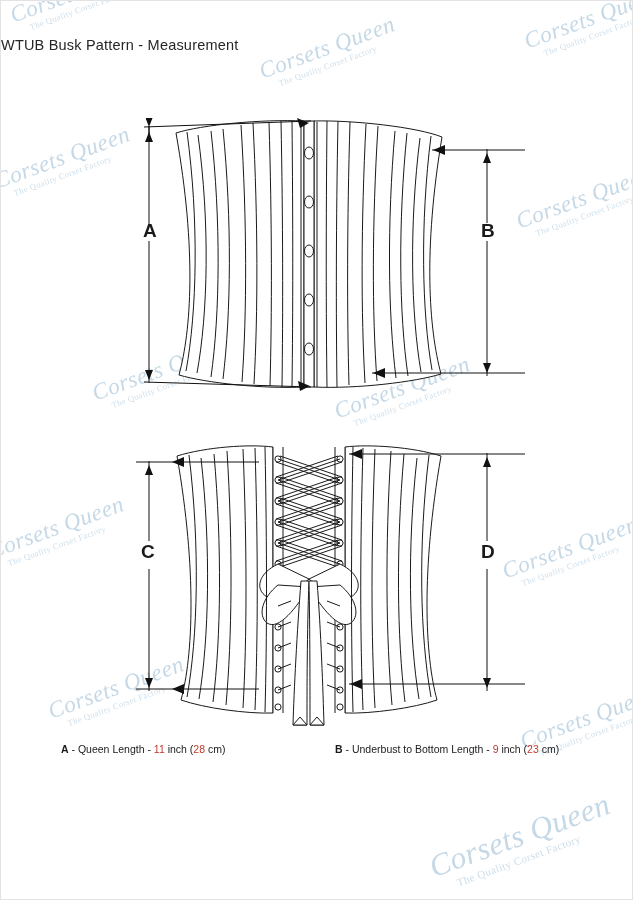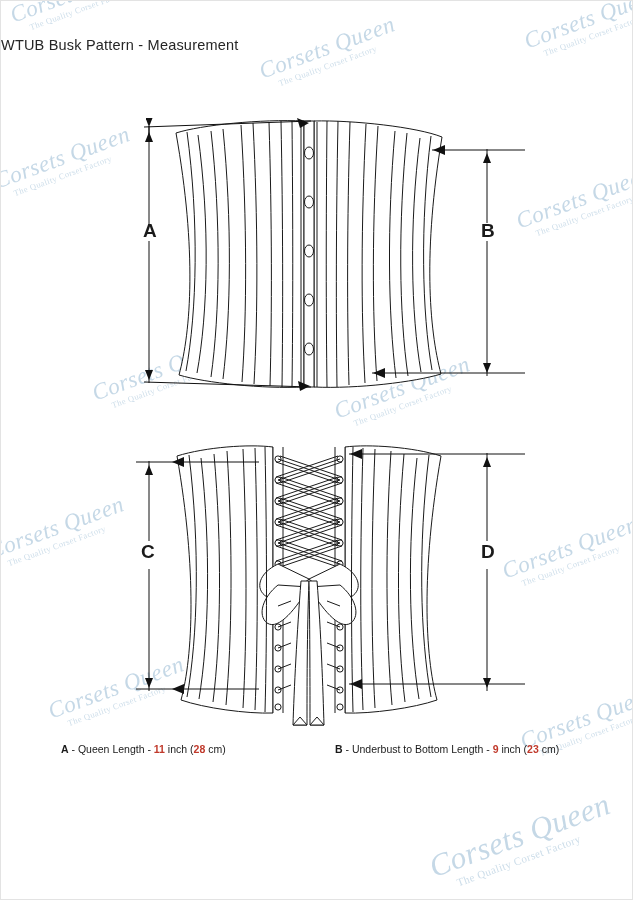--- a/index.html
+++ b/index.html
@@ -86,21 +86,21 @@
   }
   .legend-row {
     display: flex;
     margin-bottom: 16px;
   }
   .legend-cell {
     width: 50%;
     box-sizing: border-box;
   }
   .legend-cell.right { padding-left: 14px; }
-  .val { color: #c0392b; font-weight: bold; }
+  .val { color: #c0392b; font-weight: normal; }
   .key { font-weight: bold; }
 
   
   #bottom-wm {
     position: absolute;
     left: 424px;
     top: 852px;
   }
 </style>
 </head>

